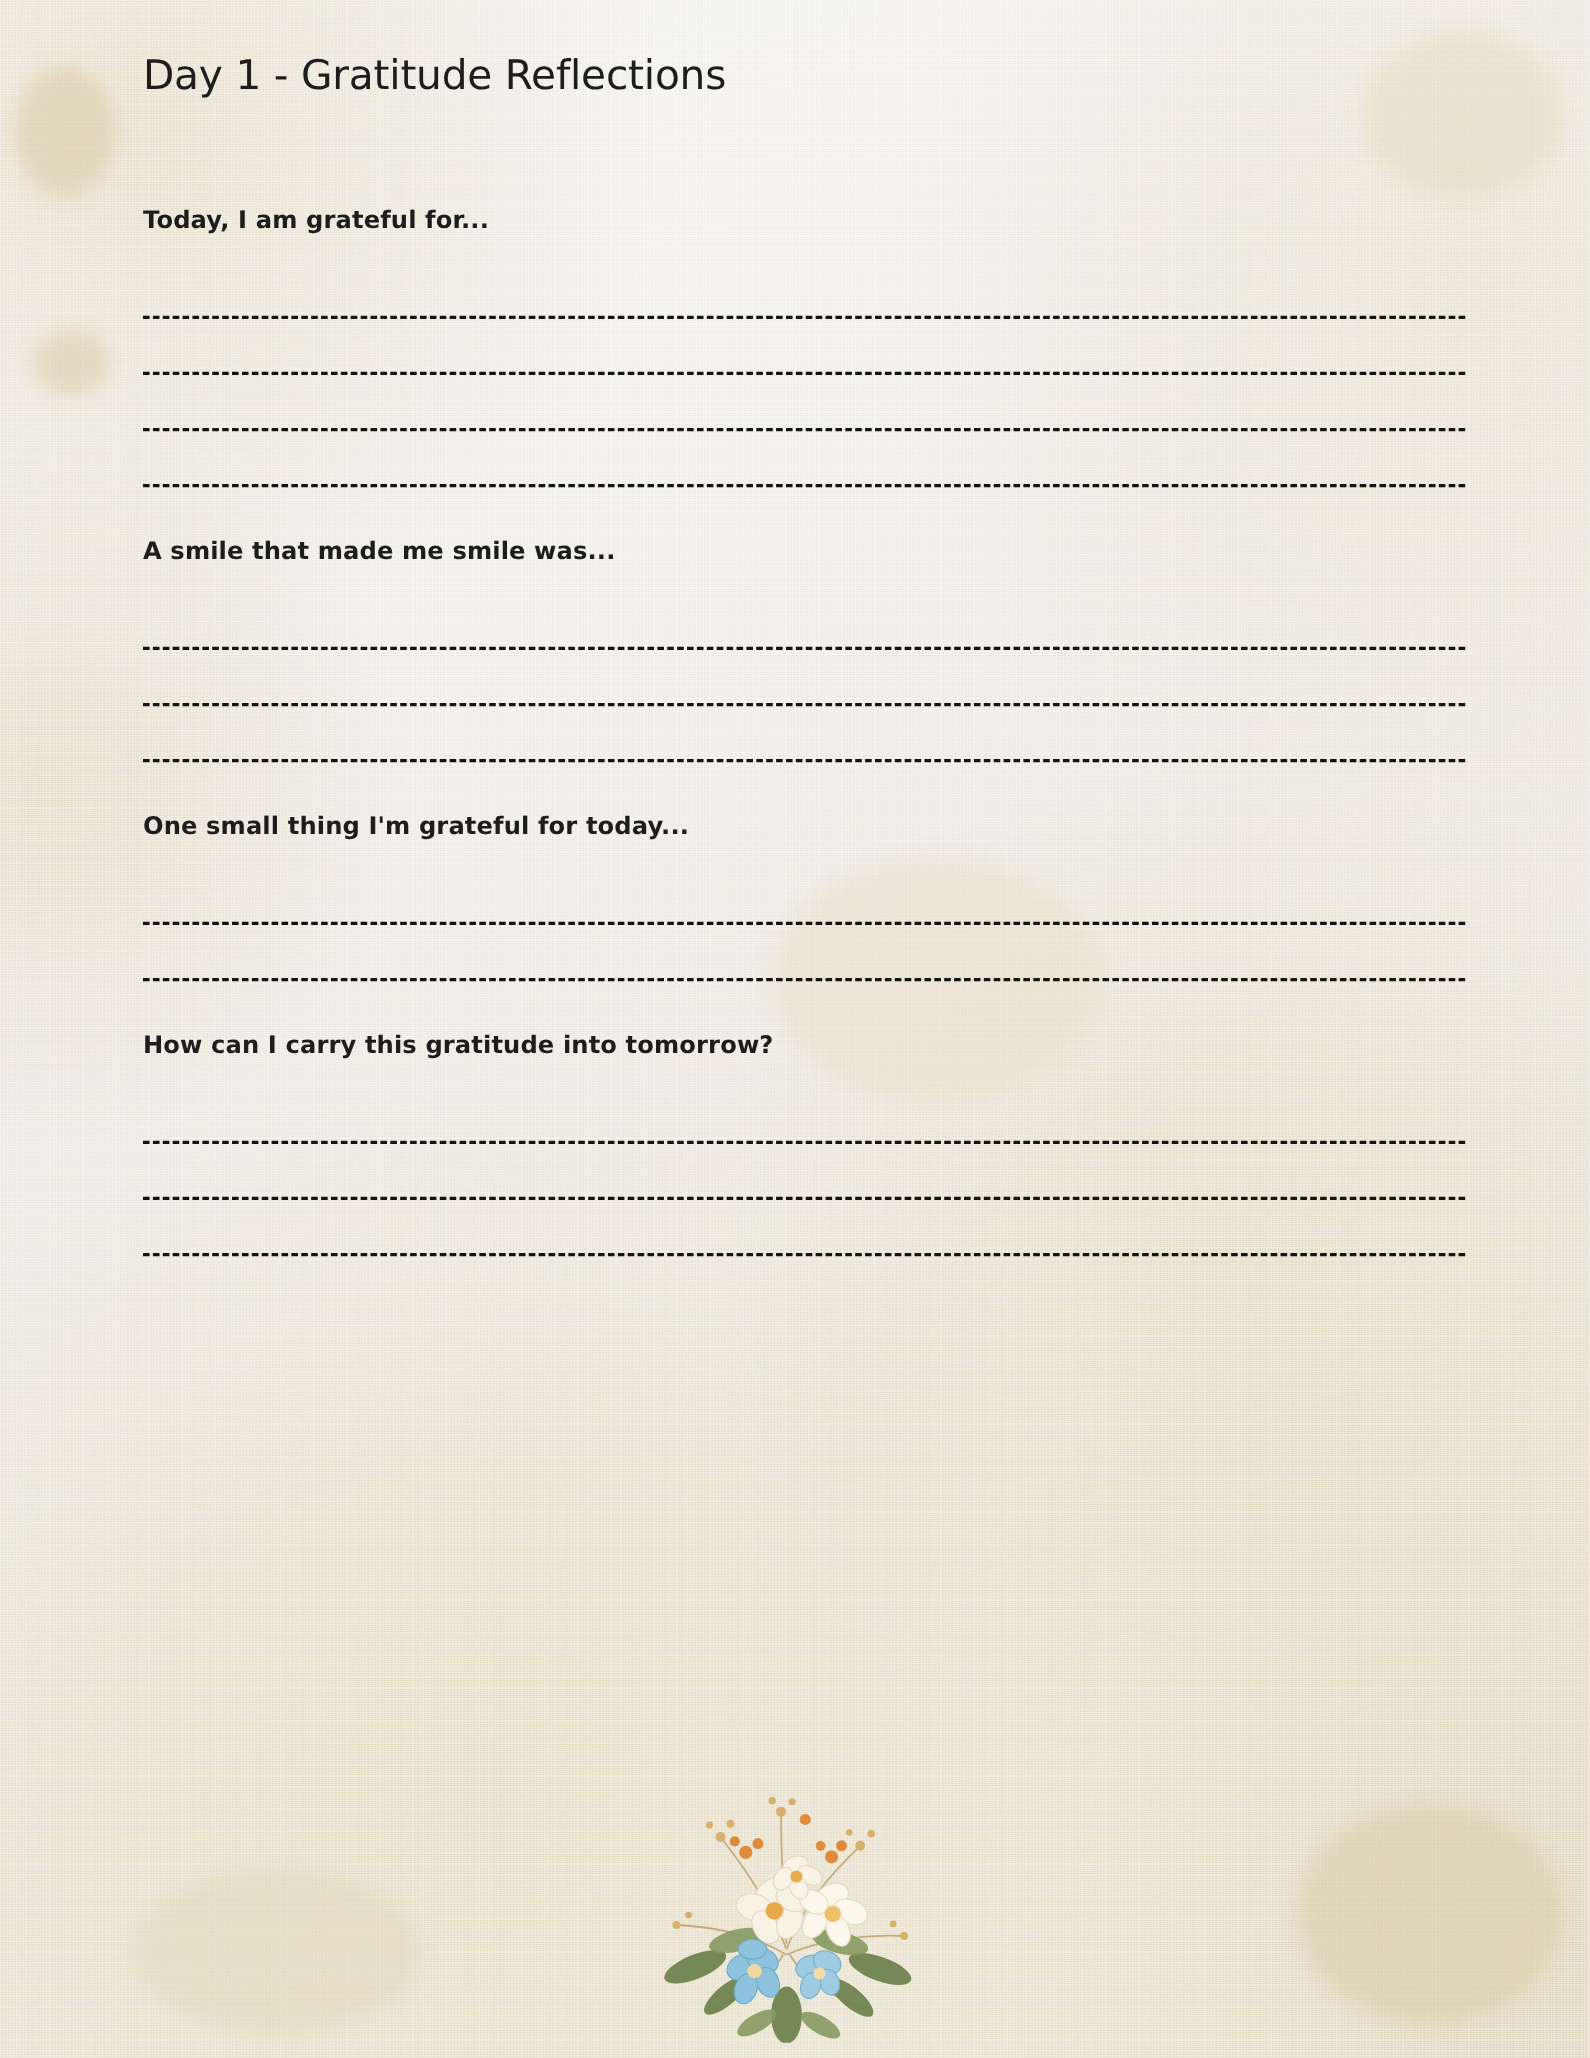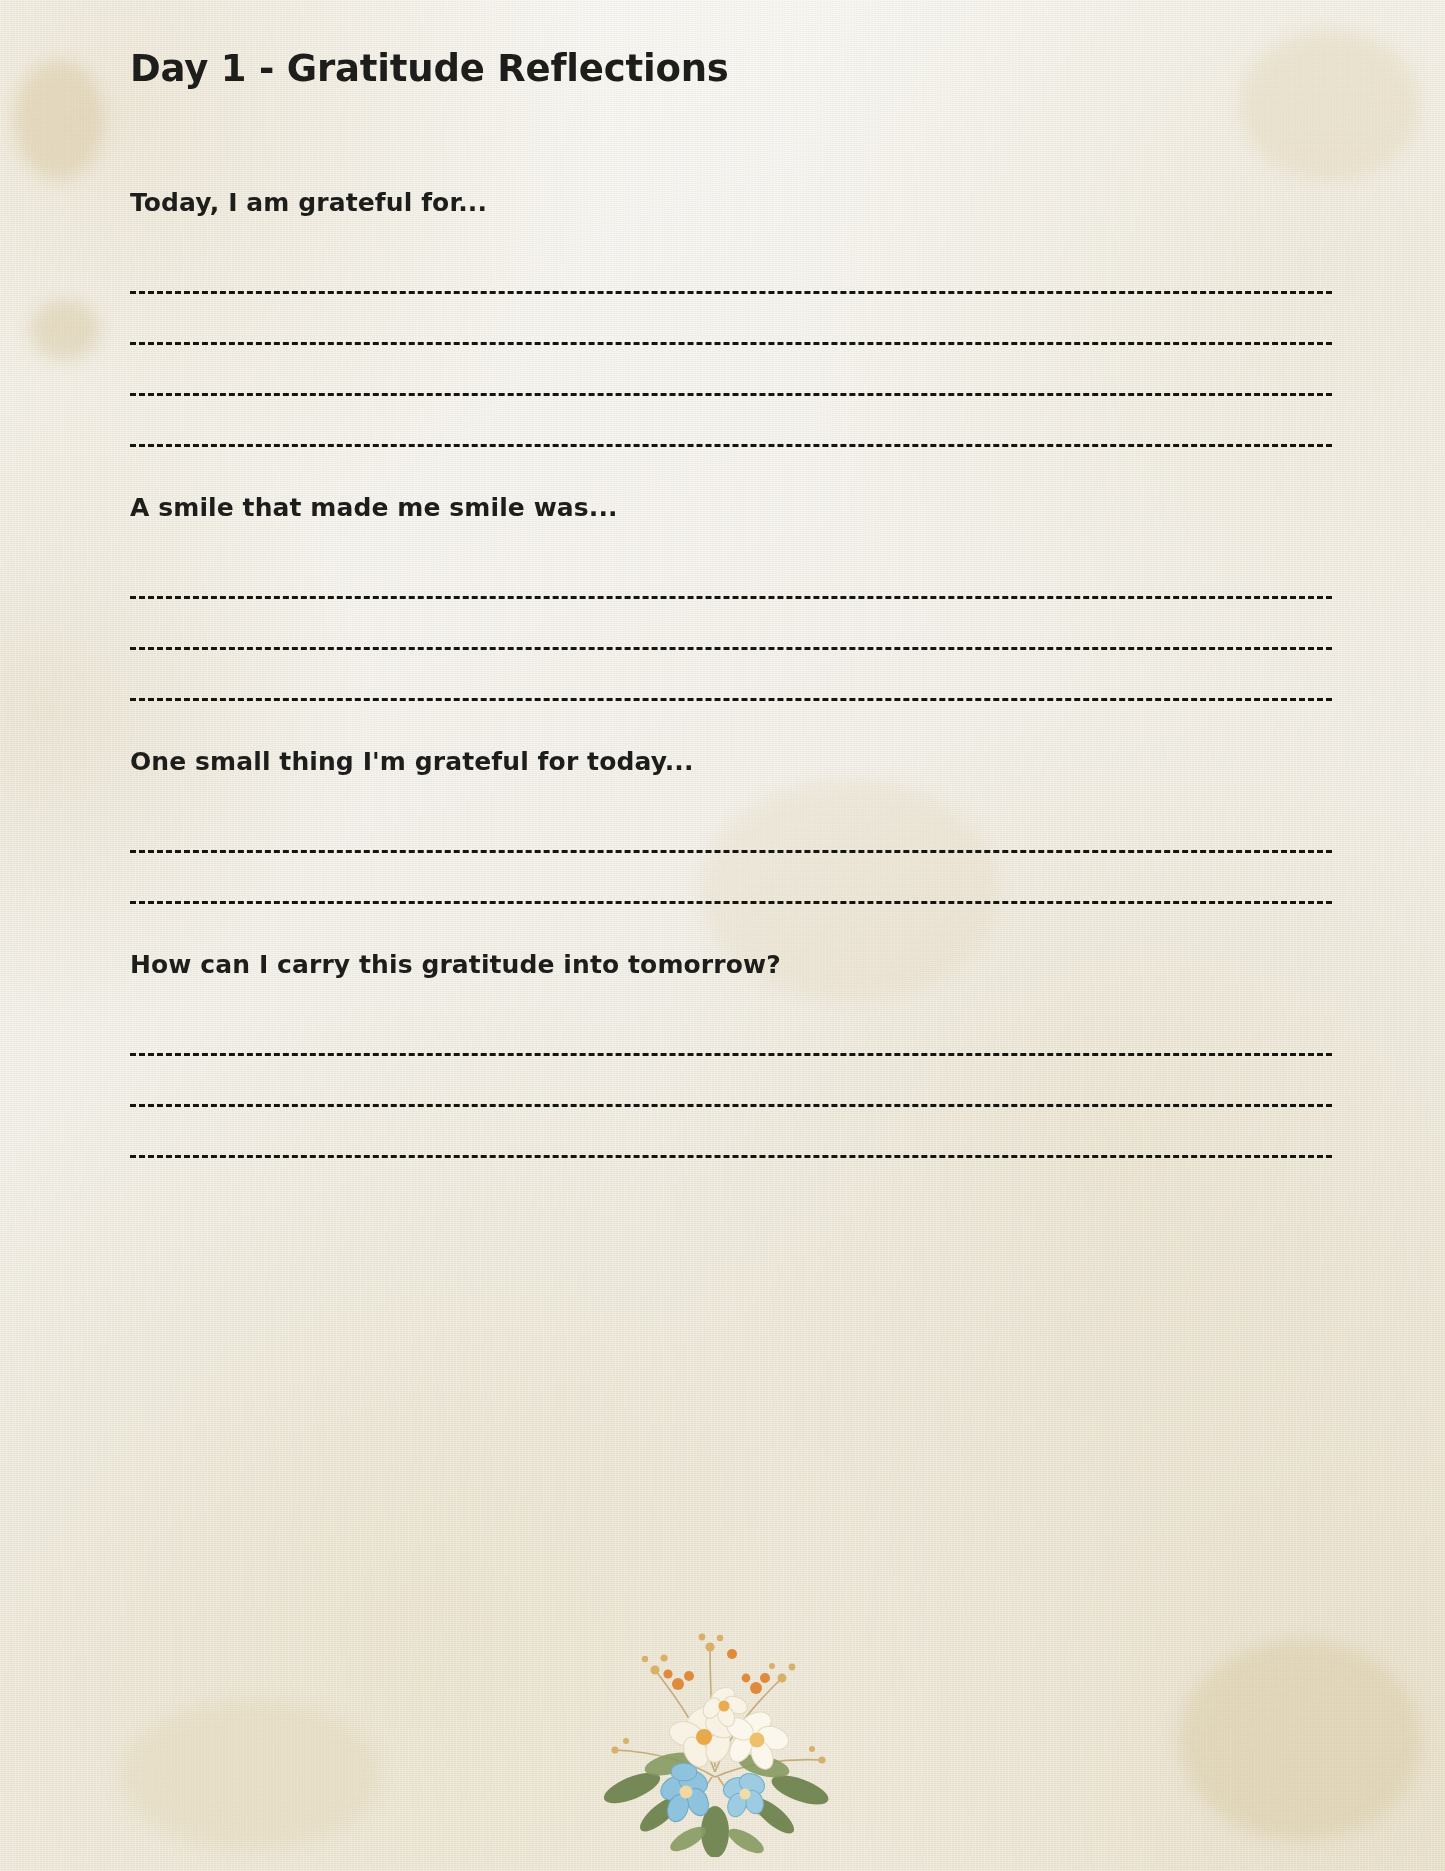--- a/index.html
+++ b/index.html
@@ -48,32 +48,32 @@
     filter: blur(8px);
   }
 
   .content {
     position: relative;
     padding: 46px 112px 0 130px;
   }
 
   .doc-title {
     font-size: 37px;
-    font-weight: 700;
+    font-weight: 400;
     letter-spacing: -0.2px;
     color: #1d1d1b;
     margin: 0 0 0 0;
     line-height: 1.25;
   }
 
   .section {
     position: relative;
   }
   .prompt {
-    font-size: 25px;
+    font-size: 22px;
     font-weight: 700;
     color: #1d1d1b;
     letter-spacing: 0.1px;
   }
 
   .lines {
     margin-top: 26px;
   }
   .line {
     height: 48px;

